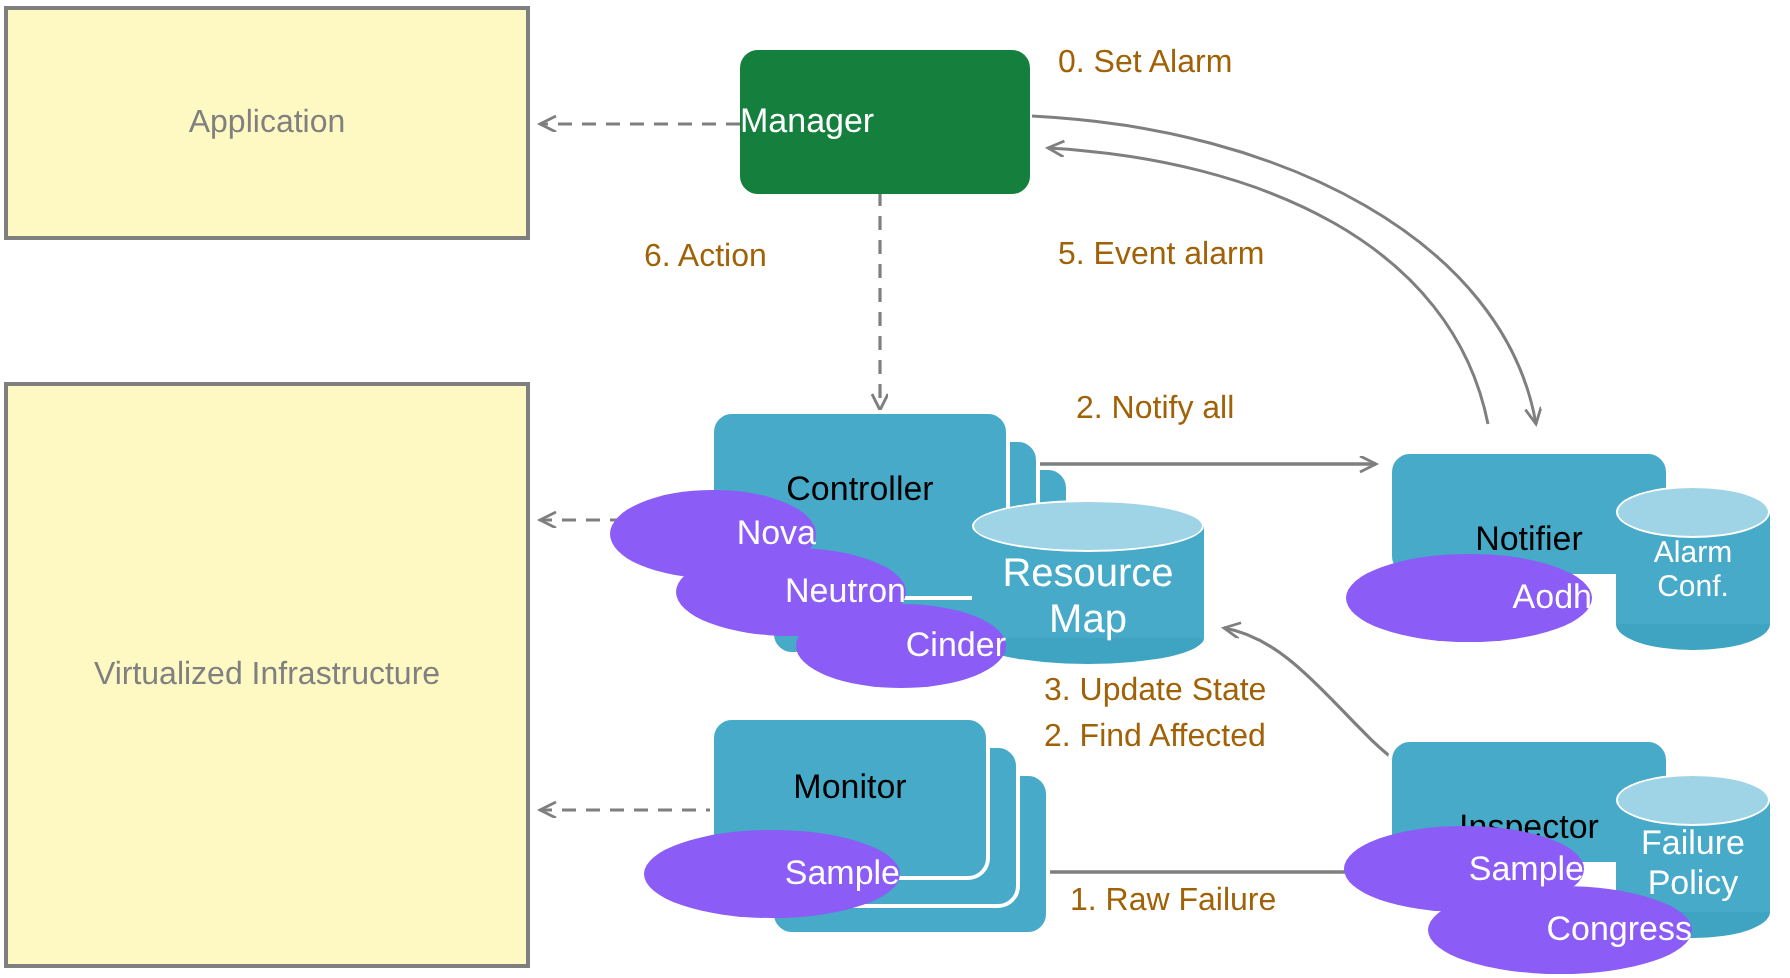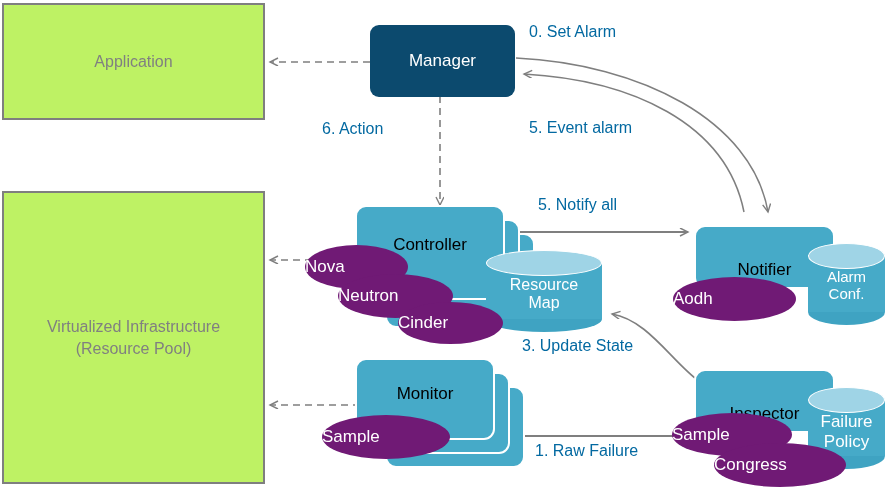--- a/index.html
+++ b/index.html
@@ -4,53 +4,53 @@
 <style>
   html,body{margin:0;padding:0;background:#ffffff;}
   body{width:895px;height:489px;position:relative;overflow:hidden;
        font-family:"Liberation Sans","DejaVu Sans",sans-serif;}
   #stage{position:absolute;left:0;top:0;width:895px;height:489px;}
   svg.layer{position:absolute;left:0;top:0;width:895px;height:489px;}
   #svg-back{z-index:1;}
   .node{position:absolute;z-index:3;}
 
   
-  .plainbox{border:2px solid #7f7f7f;background:#bef264;box-sizing:border-box;
+  .plainbox{border:2px solid #7f7f7f;background:#fef9c3;box-sizing:border-box;
             display:flex;align-items:center;justify-content:center;text-align:center;}
   .plainbox .lbl{color:#808080;font-size:16px;line-height:1.35;}
 
   
-  .managerbox{background:#0c4a6e;border-radius:9px;display:flex;align-items:center;
-              justify-content:center;}
+  .managerbox{background:#15803d;border-radius:9px;display:flex;align-items:center;
+              }
   .managerbox .lbl{color:#ffffff;font-size:17px;}
 
   
   .stack{position:absolute;}
   .card{position:absolute;background:#46aac8;border-radius:11px;
         border:2px solid #ffffff;box-sizing:border-box;}
   .card .lbl{position:absolute;left:0;right:0;color:#000000;font-size:17px;
              text-align:center;}
 
   
   .cyl{position:absolute;}
   .cyl .body{position:absolute;left:0;right:0;background:#46aac8;}
   .cyl .top{position:absolute;left:0;right:0;height:26px;background:#9fd4e6;
             border-radius:50%;border:1px solid #ffffff;box-sizing:border-box;}
   .cyl .bot{position:absolute;left:0;right:0;height:26px;background:#3fa3c2;
             border-radius:50%;}
-  .cyl .lbl{position:absolute;left:0;right:0;color:#ffffff;font-size:16px;
+  .cyl .lbl{position:absolute;left:0;right:0;color:#ffffff;font-size:20px;
             text-align:center;line-height:1.15;z-index:4;}
 
   
-  .pill{position:absolute;background:#701a75;border-radius:50%;
-        display:flex;align-items:center;justify-content:flex-start;z-index:6;}
+  .pill{position:absolute;background:#8b5cf6;border-radius:50%;
+        display:flex;align-items:center;justify-content:flex-end;z-index:6;}
   .pill .lbl{color:#ffffff;font-size:17px;white-space:nowrap;}
 
   
-  .elabel{position:absolute;color:#0369a1;font-size:16px;white-space:nowrap;z-index:7;}
+  .elabel{position:absolute;color:#a16207;font-size:16px;white-space:nowrap;z-index:7;}
 </style>
 </head>
 <body>
 
 <div id="stage">
 
   <svg class="layer" id="svg-back" viewBox="0 0 895 489">
     <defs>
       <marker id="arrOpen" markerWidth="12" markerHeight="12" refX="9" refY="4" orient="auto" markerUnits="userSpaceOnUse">
         <path d="M1,0 L9,4 L1,8" fill="none" stroke="#7f7f7f" stroke-width="1.4"></path>
@@ -75,21 +75,20 @@
 
     <line x1="519" y1="436" x2="700" y2="436" stroke="#7f7f7f" stroke-width="1.8"></line>
   </svg>
 
   <div class="node plainbox" style="left:2px;top:3px;width:263px;height:117px;">
     <span class="lbl">Application</span>
   </div>
 
   <div class="node plainbox" style="left:2px;top:191px;width:263px;height:293px;flex-direction:column;">
     <span class="lbl">Virtualized  Infrastructure</span>
-    <span class="lbl">(Resource Pool)</span>
   </div>
 
   <div class="node managerbox" style="left:370px;top:25px;width:145px;height:72px;">
     <span class="lbl">Manager</span>
   </div>
 
   <div class="node stack" style="left:355px;top:205px;width:190px;height:135px;">
     <div class="card" style="left:30px;top:28px;width:150px;height:95px;"></div>
     <div class="card" style="left:15px;top:14px;width:150px;height:95px;"></div>
     <div class="card" style="left:0px;top:0px;width:150px;height:95px;">
@@ -172,20 +171,21 @@
   <div class="pill" style="left:714px;top:443px;width:132px;height:44px;">
     <span class="lbl">Congress</span>
   </div>
 
   <div class="elabel" style="left:529px;top:23px;">0. Set Alarm</div>
 
   <div class="elabel" style="left:529px;top:119px;">5. Event alarm</div>
 
   <div class="elabel" style="left:322px;top:120px;">6. Action</div>
 
-  <div class="elabel" style="left:538px;top:196px;">5. Notify all</div>
+  <div class="elabel" style="left:538px;top:196px;">2. Notify all</div>
 
   <div class="elabel" style="left:522px;top:337px;">3. Update State</div>
 
+  <div class="elabel" style="left:522px;top:360px;">2. Find Affected</div>
 
   <div class="elabel" style="left:535px;top:442px;">1. Raw Failure</div>
 
 </div>
 
 </body></html>

